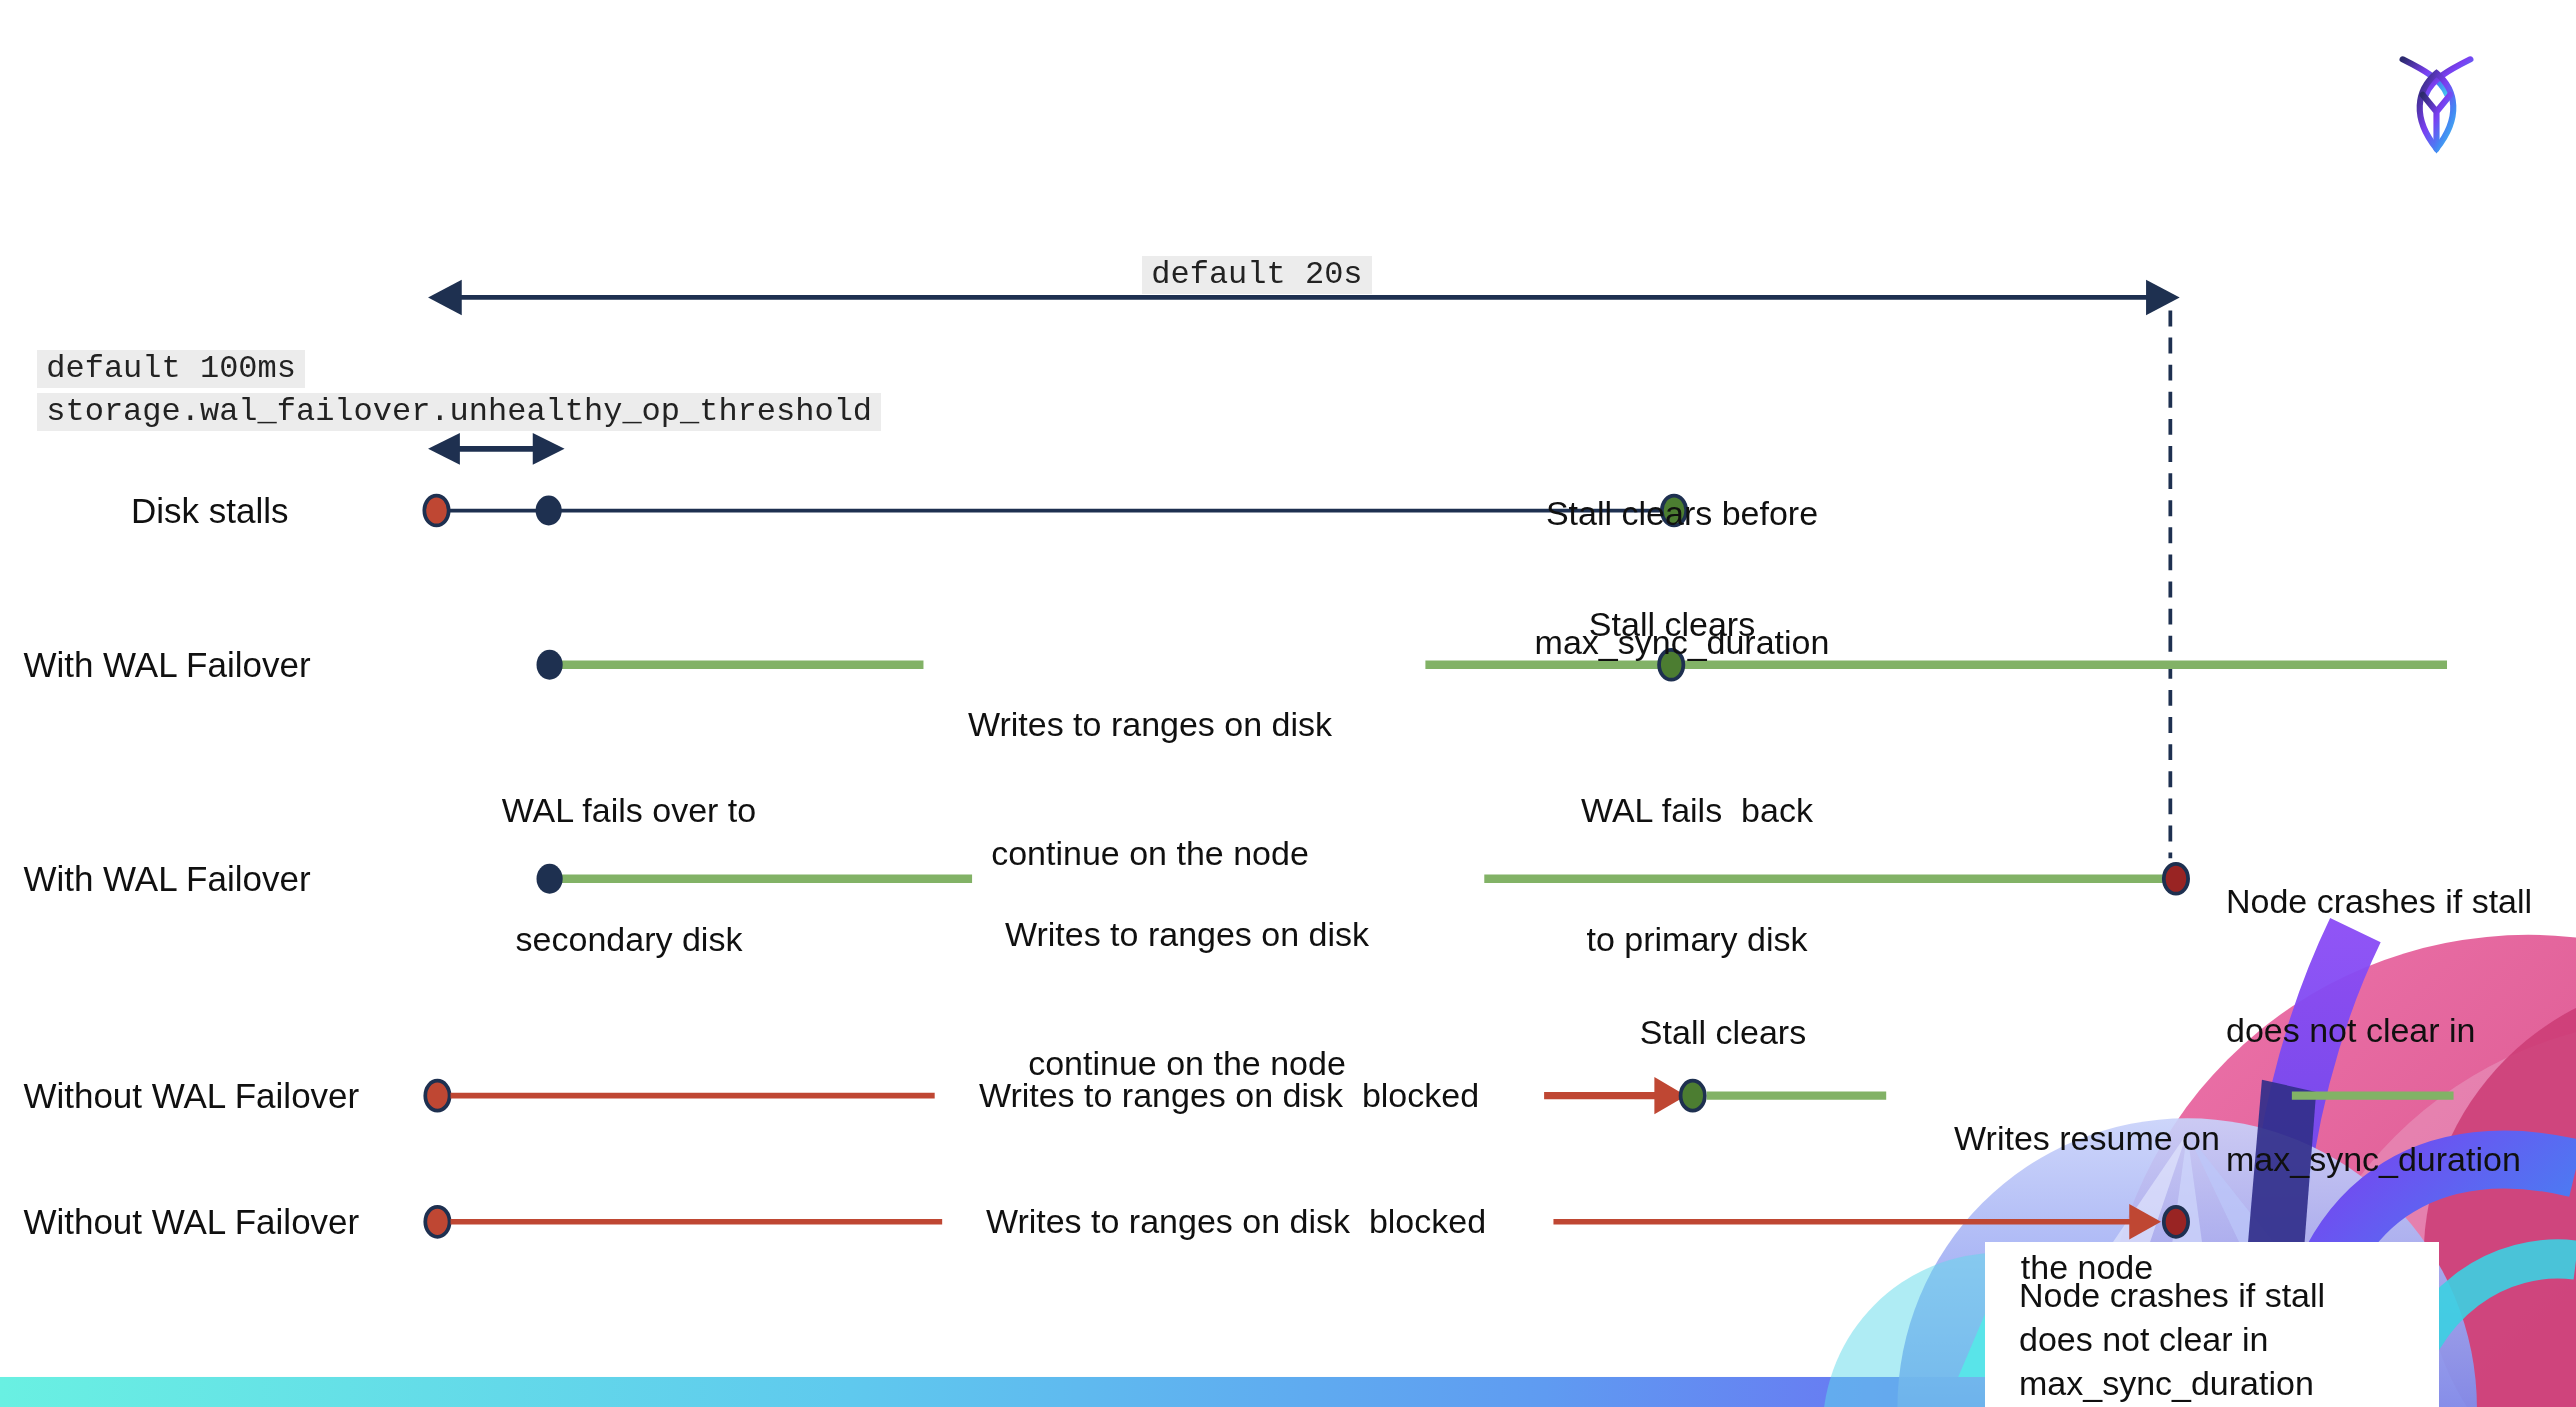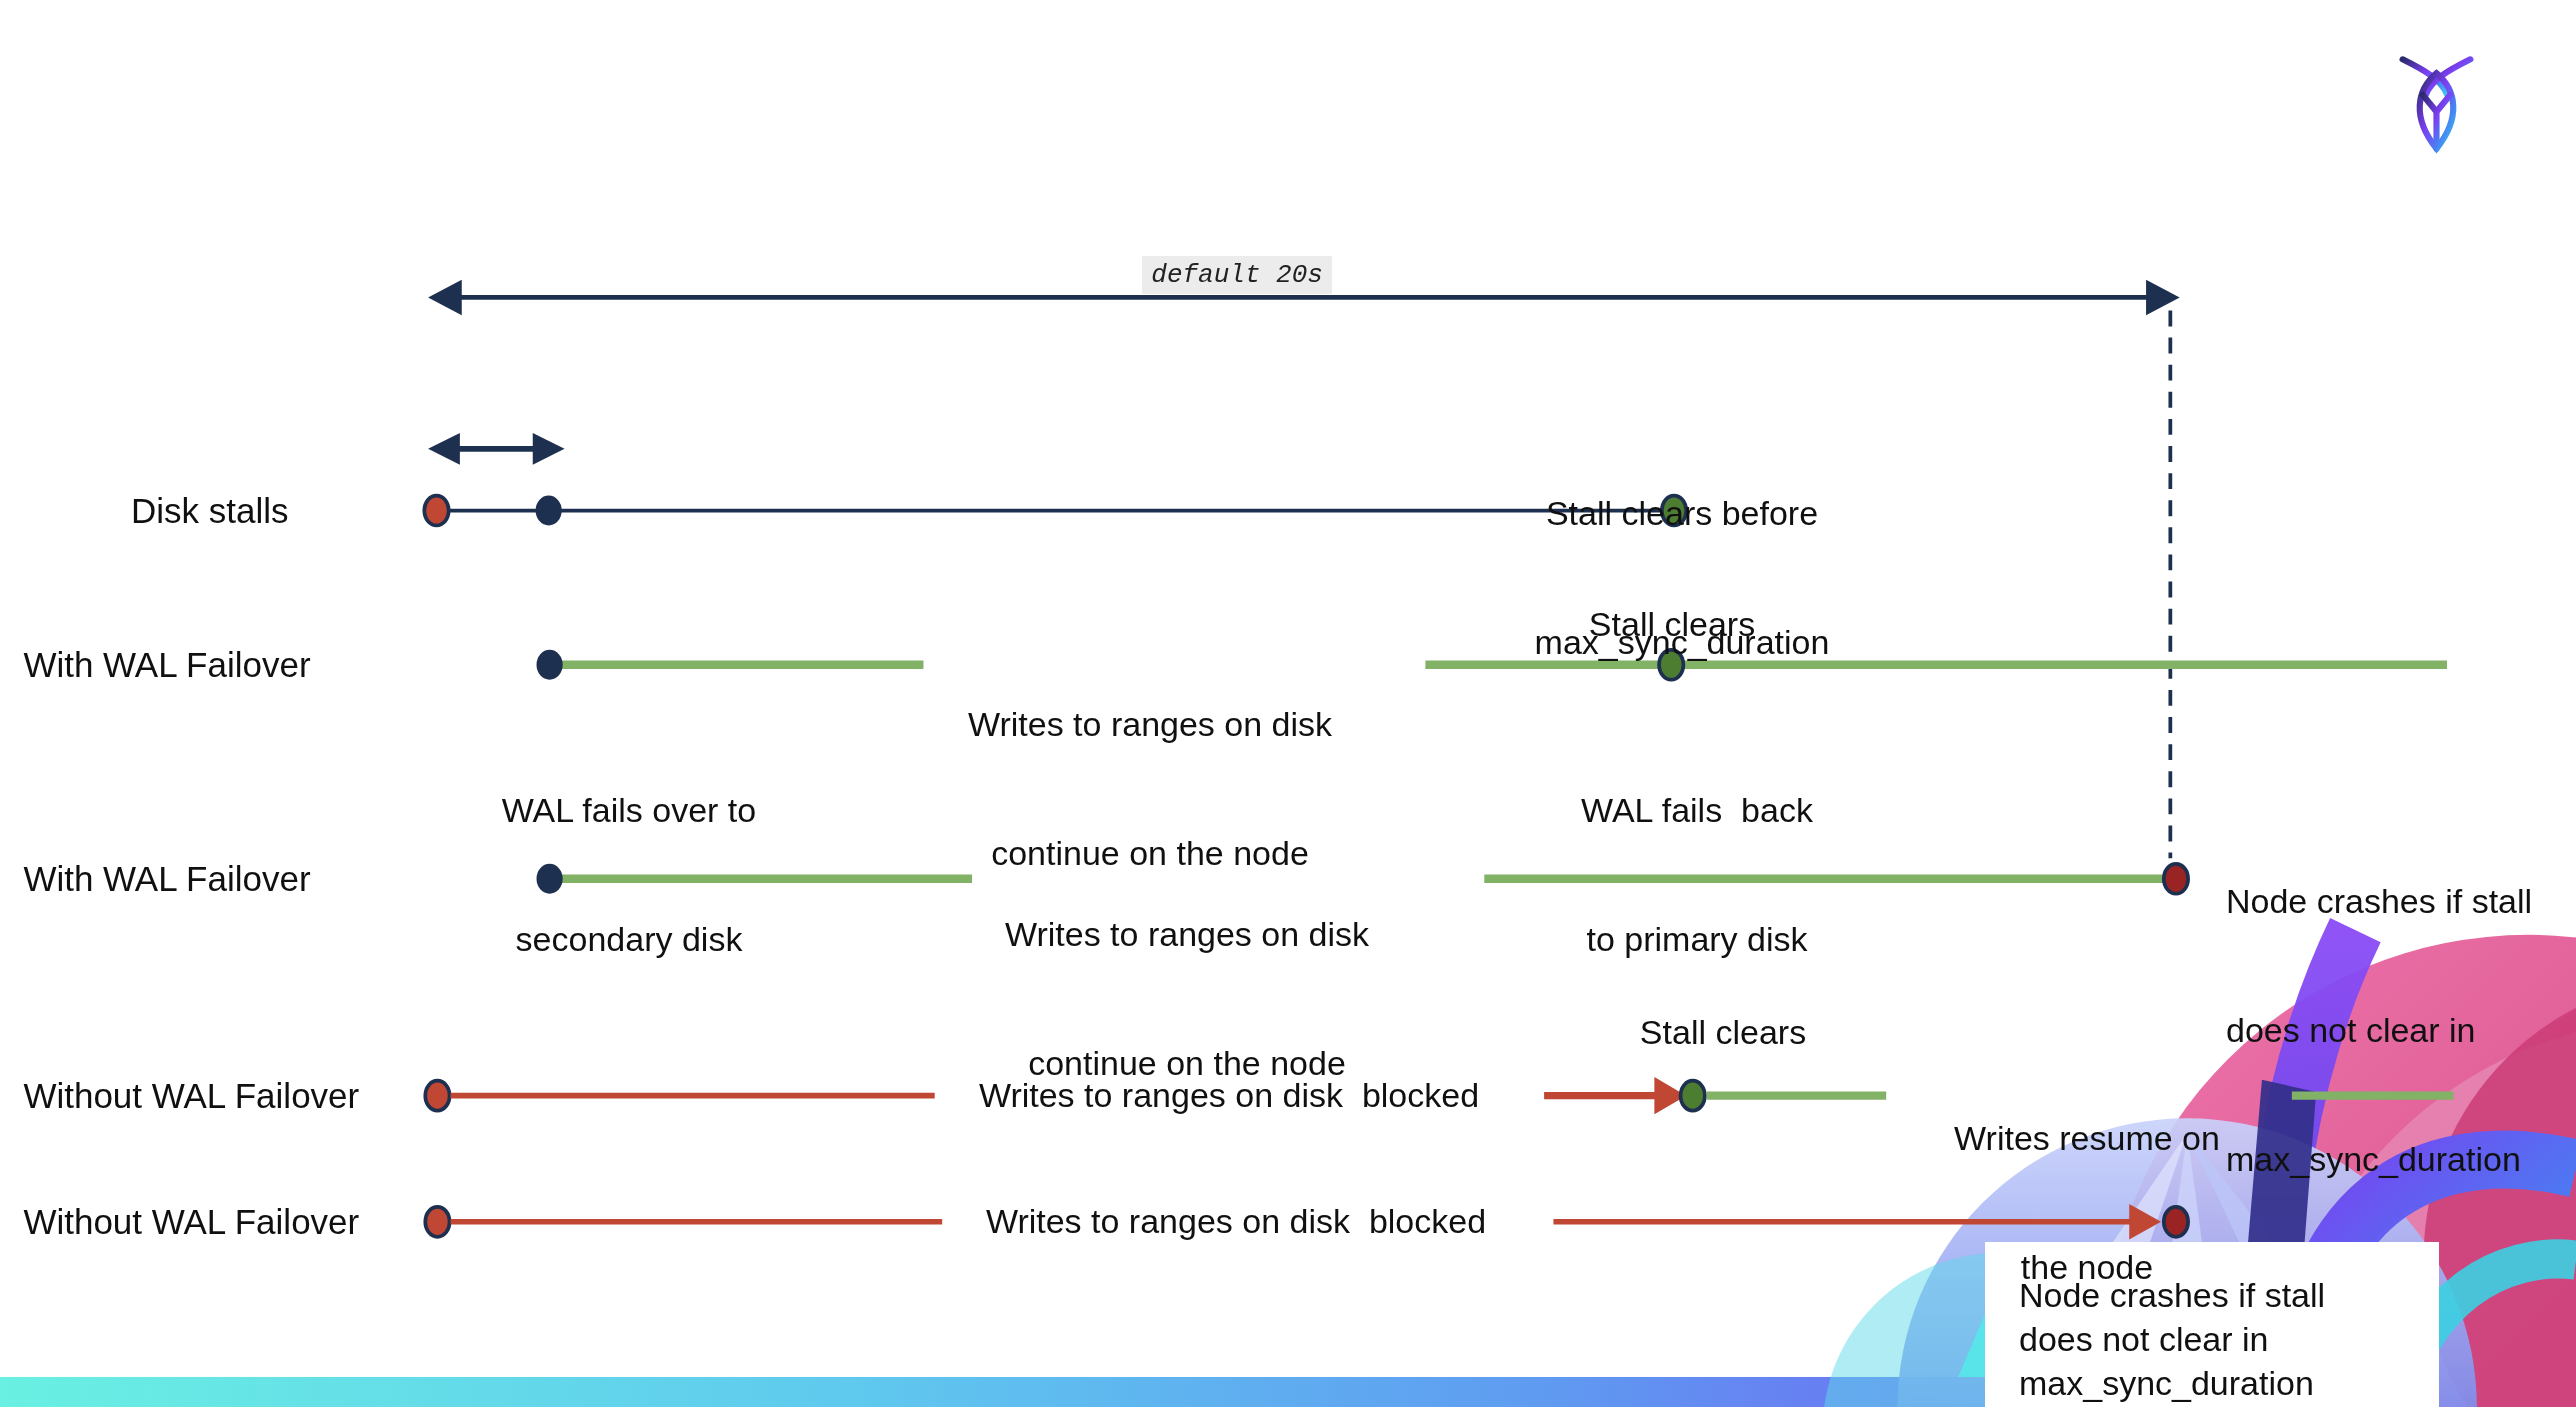--- a/index.html
+++ b/index.html
@@ -4,21 +4,21 @@
 <style>
   html,body{margin:0;padding:0;background:#ffffff;}
   .slide{position:relative;width:2576px;height:1408px;background:#ffffff;overflow:hidden;
          font-family:"Liberation Sans",sans-serif;color:#101010;}
   .layer{position:absolute;left:0;top:0;}
   .title{position:absolute;left:67px;top:37px;margin:0;font-size:97px;font-weight:800;
          letter-spacing:-1.9px;color:#0b0b0b;}
   .logo{position:absolute;left:2398px;top:49px;width:77px;height:110px;}
   .chipgroup{position:absolute;display:flex;flex-direction:column;align-items:flex-start;gap:5.6px;z-index:6;}
   .chip{display:inline-block;font-family:"Liberation Mono","DejaVu Sans Mono",monospace;
-        font-size:26px;line-height:32px;background:#ececec;color:#222;padding:2.8px 9.3px;white-space:pre;font-style:italic;}
+        font-size:32px;line-height:32px;background:#ececec;color:#222;padding:2.8px 9.3px;white-space:pre;}
   .rowlabel{position:absolute;font-size:35px;line-height:43px;color:#101010;z-index:5;}
   .ann{position:absolute;font-size:34px;line-height:43px;color:#101010;z-index:5;white-space:pre-wrap;}
   .center{transform:translateX(-50%);text-align:center;}
   .right{}
   .crashbox{position:absolute;left:1985px;top:1242px;width:454px;height:166px;background:#ffffff;
             z-index:4;box-sizing:border-box;padding:31px 0 0 34px;font-size:34px;line-height:44px;}
 </style>
 </head>
 <body>
 
@@ -140,20 +140,24 @@
         <path d="M94,12 C66,26 44,38 36,58"></path>
         <path d="M50,30 C76,52 82,88 50,128 C18,88 24,52 50,30 Z"></path>
         <path d="M50,128 L50,80 M50,80 L32,58 M50,80 L68,58"></path>
       </g>
     </svg>
   </div>
 
   <div class="chipgroup" style="left:1142px;top:256px;">
     <span class="chip">default 20s</span>
   </div>
+  <div class="chipgroup" style="left:37px;top:350px;">
+    <span class="chip">default 100ms</span>
+    <span class="chip">storage.wal_failover.unhealthy_op_threshold</span>
+  </div>
 
   <div class="rowlabel right" style="left:131px;top:489px;width:262px;">Disk stalls</div>
   <div class="rowlabel" style="left:23.4px;top:643px;">With WAL Failover</div>
   <div class="rowlabel" style="left:23.4px;top:857px;">With WAL Failover</div>
   <div class="rowlabel" style="left:23.4px;top:1074px;">Without WAL Failover</div>
   <div class="rowlabel" style="left:23.4px;top:1200px;">Without WAL Failover</div>
 
   <div class="ann center" style="left:1682px;top:406px;">
     <div>Stall clears before</div>
     <div>max_sync_duration</div>

